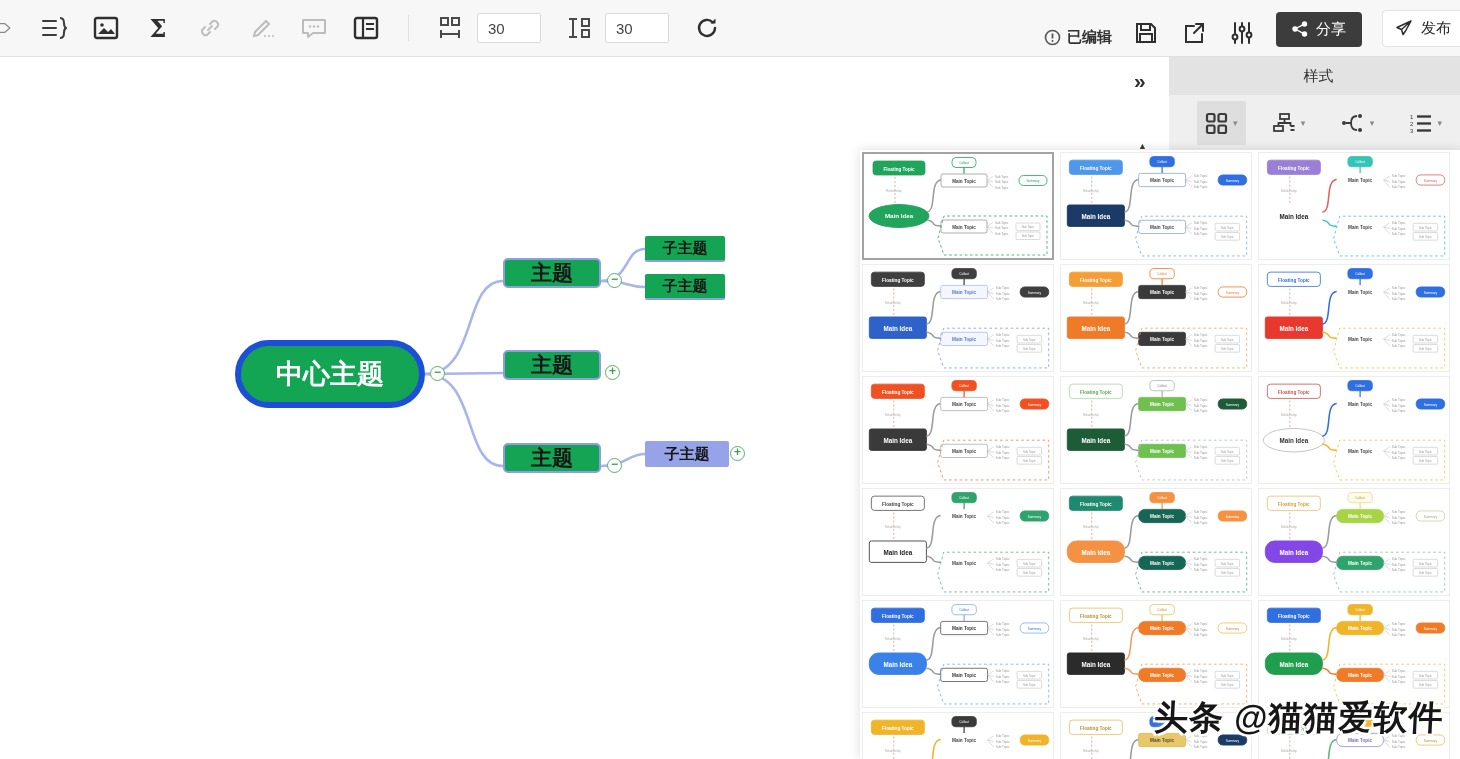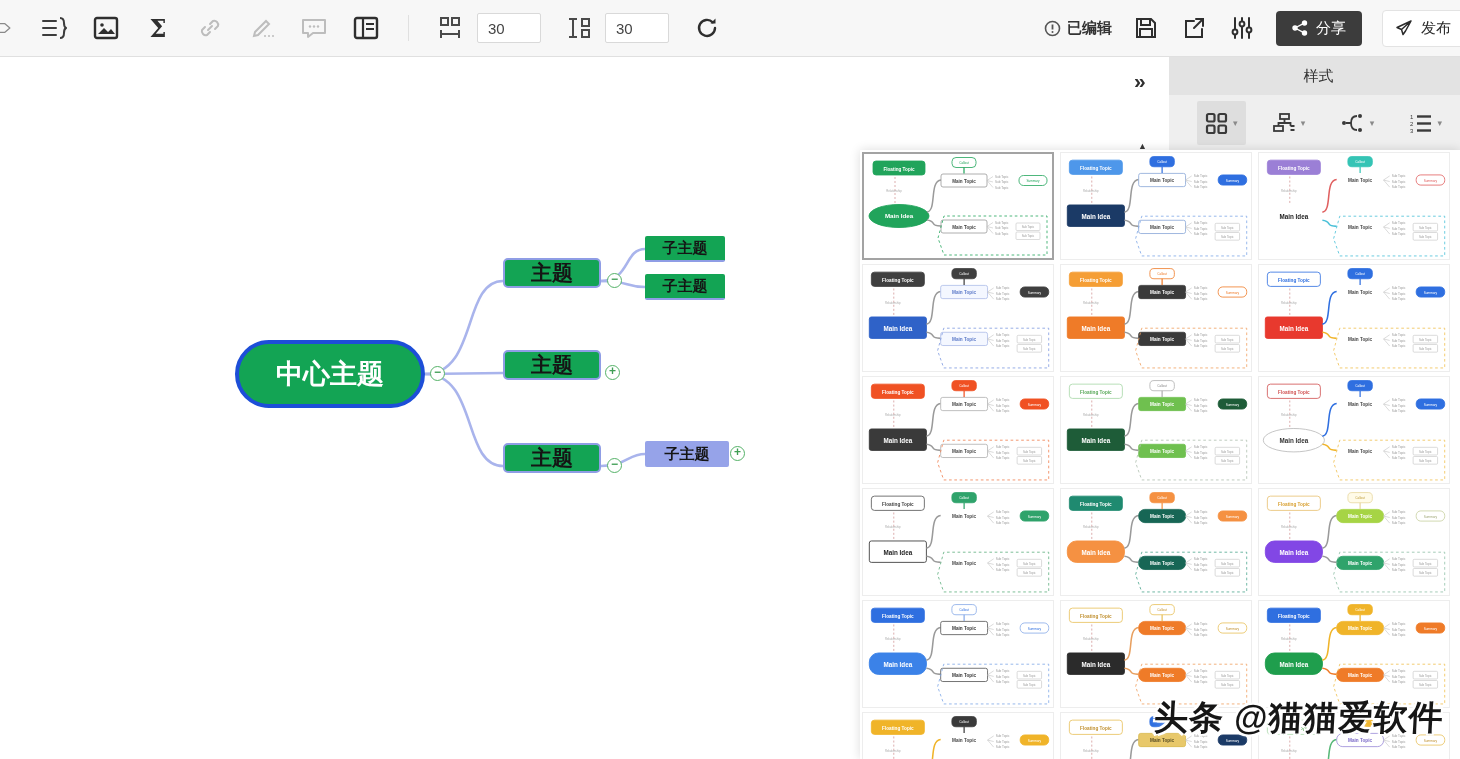--- a/index.html
+++ b/index.html
@@ -4,21 +4,21 @@
 <style>
   * { margin:0; padding:0; box-sizing:border-box; }
   html,body { width:1460px; height:759px; overflow:hidden; background:#fff;
     font-family:"Liberation Sans","DejaVu Sans",sans-serif; }
 
   
   .toolbar { position:absolute; left:0; top:0; width:1460px; height:57px;
     background:#f7f7f7; border-bottom:1px solid #e0e0e0; display:flex;
     align-items:center; justify-content:space-between; z-index:50; }
   .tb-left { display:flex; align-items:center; gap:24px; padding-left:2px; }
-  .tb-right { display:flex; align-items:center; gap:20px; padding-right:0; }
+  .tb-right { display:flex; align-items:flex-end; gap:20px; padding-right:0; }
   .tbi { display:inline-flex; align-items:center; justify-content:center;
     width:28px; height:28px; color:#3c3c3c; cursor:pointer; }
   .tbi svg { display:block; }
   .tbi.disabled { color:#bdbdbd; }
   .sigma { font-size:24px; font-weight:bold; color:#2f2f2f; font-family:"DejaVu Serif",serif;}
   .clipped { width:16px; overflow:hidden; margin-left:-2px; }
   .tb-divider { width:1px; height:26px; background:#e0e0e0; margin:0 4px; }
   .spacing-input { width:64px; height:30px; border:1px solid #d9d9d9; border-radius:2px;
     background:#fff; font-size:15px; color:#444; padding-left:10px; outline:none;
     font-family:inherit; margin-left:-12px; }
@@ -28,21 +28,21 @@
     font-family:inherit; }
   .publish-btn { display:flex; align-items:center; gap:8px; background:#fff; color:#2b2b2b;
     border:1px solid #e3e3e3; border-radius:4px; padding:8px 14px 8px 12px; font-size:15px;
     cursor:pointer; font-family:inherit; margin-right:-6px; }
 
   
   .canvas { position:absolute; left:0; top:57px; width:1460px; height:702px; background:#fff; }
   .connectors { position:absolute; left:0; top:0; width:100%; height:100%; }
   .node { position:absolute; display:flex; align-items:center; justify-content:center; cursor:pointer; }
   .central { left:235px; top:283px; width:190px; height:68px; background:#13a454;
-    border:4px solid #1d4ed8; border-radius:36px; color:#fff; font-size:27px; font-weight:bold; }
+    border:6px solid #1d4ed8; border-radius:36px; color:#fff; font-size:27px; font-weight:bold; }
   .topic { width:98px; height:30px; background:#13a454; border:2px solid #8f9de5;
     border-radius:5px; color:#151515; font-size:21px; font-weight:bold; }
   .t1 { left:503px; top:201px; } .t2 { left:503px; top:293px; } .t3 { left:503px; top:386px; }
   .sub { width:80px; height:26px; background:#13a454; border-bottom:2px solid #8f9de5;
     border-radius:2px; color:#151515; font-size:15px; font-weight:bold; }
   .s1 { left:645px; top:179px; } .s2 { left:645px; top:217px; }
   .s3 { left:645px; top:384px; width:84px; background:#96a3e9; border-bottom:none; }
   .pm { position:absolute; width:15px; height:15px; border-radius:50%; background:#fff;
     border:1.5px solid #55b268; color:#3f9e54; font-size:12px; line-height:11px;
     text-align:center; font-weight:bold; cursor:pointer; }

